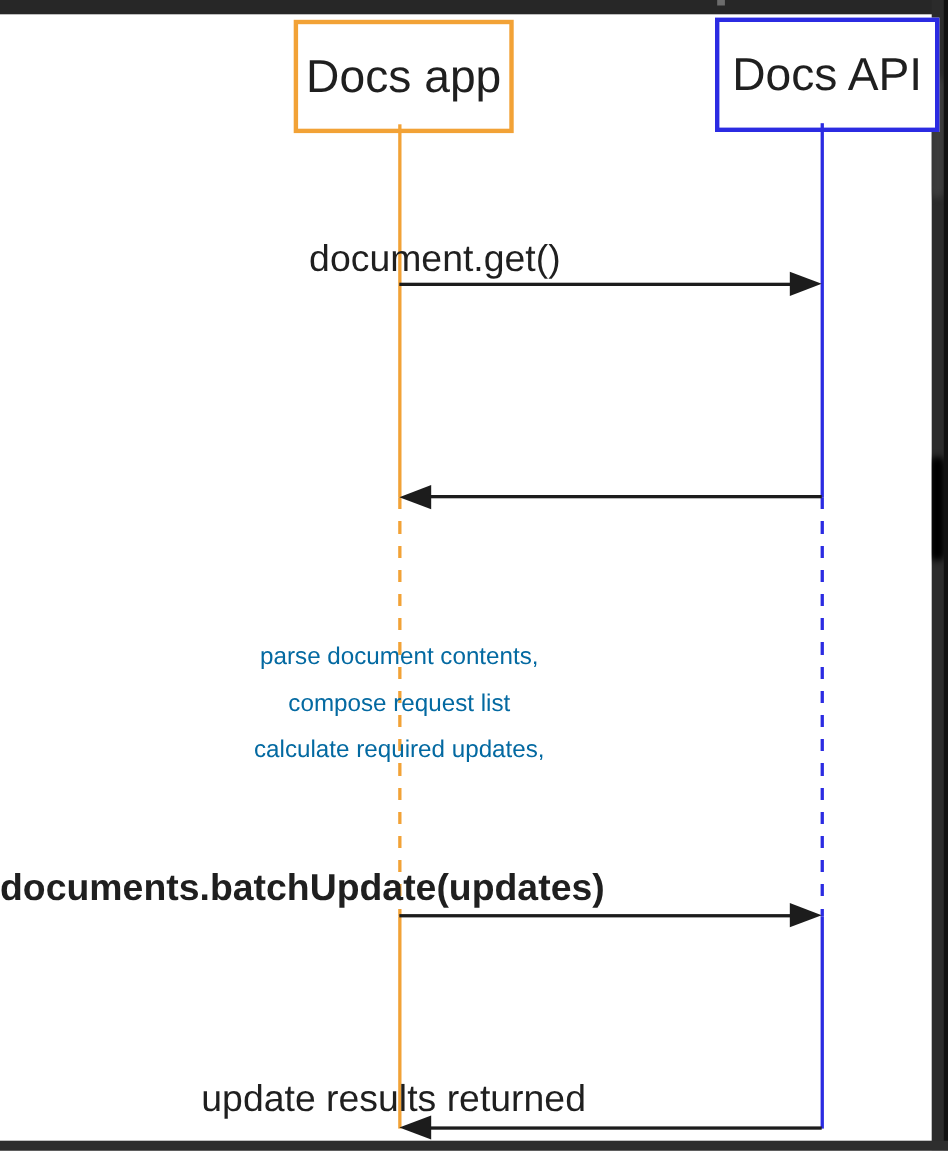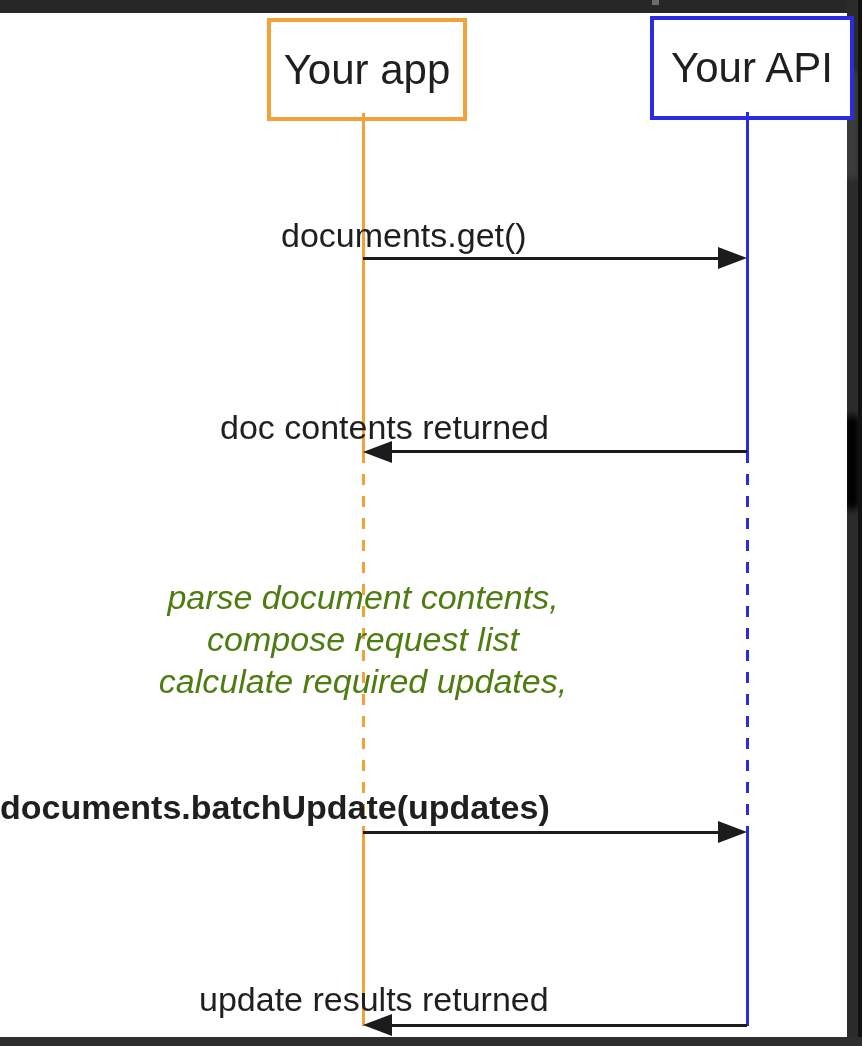--- a/index.html
+++ b/index.html
@@ -50,59 +50,58 @@
   .a3line{left:363px;top:831px;width:357px;}
   .a3head{left:718px;top:821px;}
   .a4line{left:391px;top:1024px;width:356px;}
   .a4head{left:363px;top:1014px;}
 
   
   .msg{position:absolute;color:#1f1f1f;font-size:34px;white-space:nowrap;line-height:38px;}
   .m1{left:281px;top:216px;}
   .m2{left:220px;top:408px;}
   .m4{left:0px;top:788px;font-weight:bold;}
-  .m5{left:199px;top:980px;}
+  .m5{left:183px;top:980px;}
 
   
   .note{position:absolute;left:123px;top:576px;width:480px;text-align:center;
-        font-style:italic;font-size:34px;line-height:42px;color:#4d7c0f;}
+        font-size:22px;line-height:42px;color:#0369a1;}
 </style>
 </head>
 <body>
 
 <div class="screen" style="--app-accent: #f2a236; --api-accent: #2b2be2; --ink: #1c1c1c; --bar-top: #272727; --bar-bottom: #2e2e2e; --bar-right: #2b2b2b;">
 
   <div class="topbar"></div>
   <div class="rightbar">
     <div class="blob blob1"></div>
     <div class="blob blob2"></div>
     <div class="edge"></div>
   </div>
   <div class="bottombar"></div>
   <div class="notch"></div>
 
   <div class="actor actor-app">
-    <span>Your app</span>
+    <span>Docs app</span>
   </div>
   <div class="actor actor-api">
-    <span>Your API</span>
+    <span>Docs API</span>
   </div>
 
   <div class="life solid-app la1"></div>
   <div class="life dash-app  la2"></div>
   <div class="life solid-app la3"></div>
   <div class="life solid-api lb1"></div>
   <div class="life dash-api  lb2"></div>
   <div class="life solid-api lb3"></div>
 
-  <div class="msg m1">documents.get()</div>
+  <div class="msg m1">document.get()</div>
   <div class="aline a1line"></div>
   <div class="head head-right a1head"></div>
 
-  <div class="msg m2">doc contents returned</div>
   <div class="aline a2line"></div>
   <div class="head head-left a2head"></div>
 
   <div class="note">
     <div>parse document contents,</div>
     <div>compose request list</div>
     <div>calculate required updates,</div>
   </div>
 
   <div class="msg m4">documents.batchUpdate(updates)</div>

